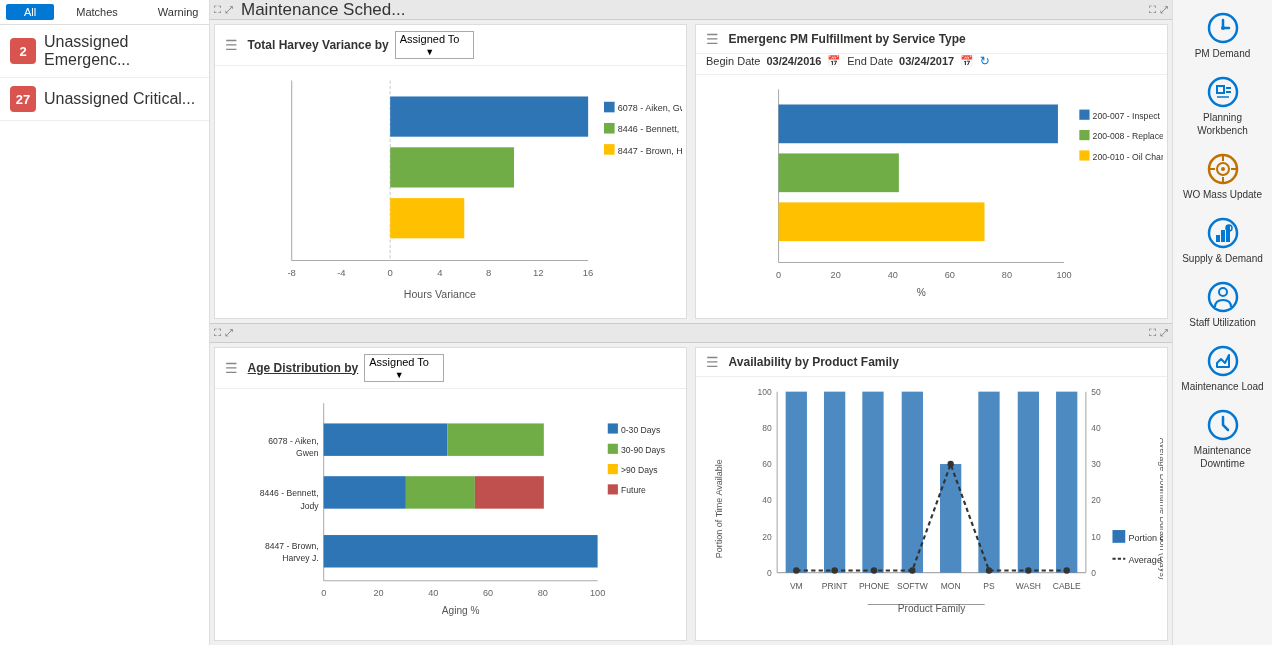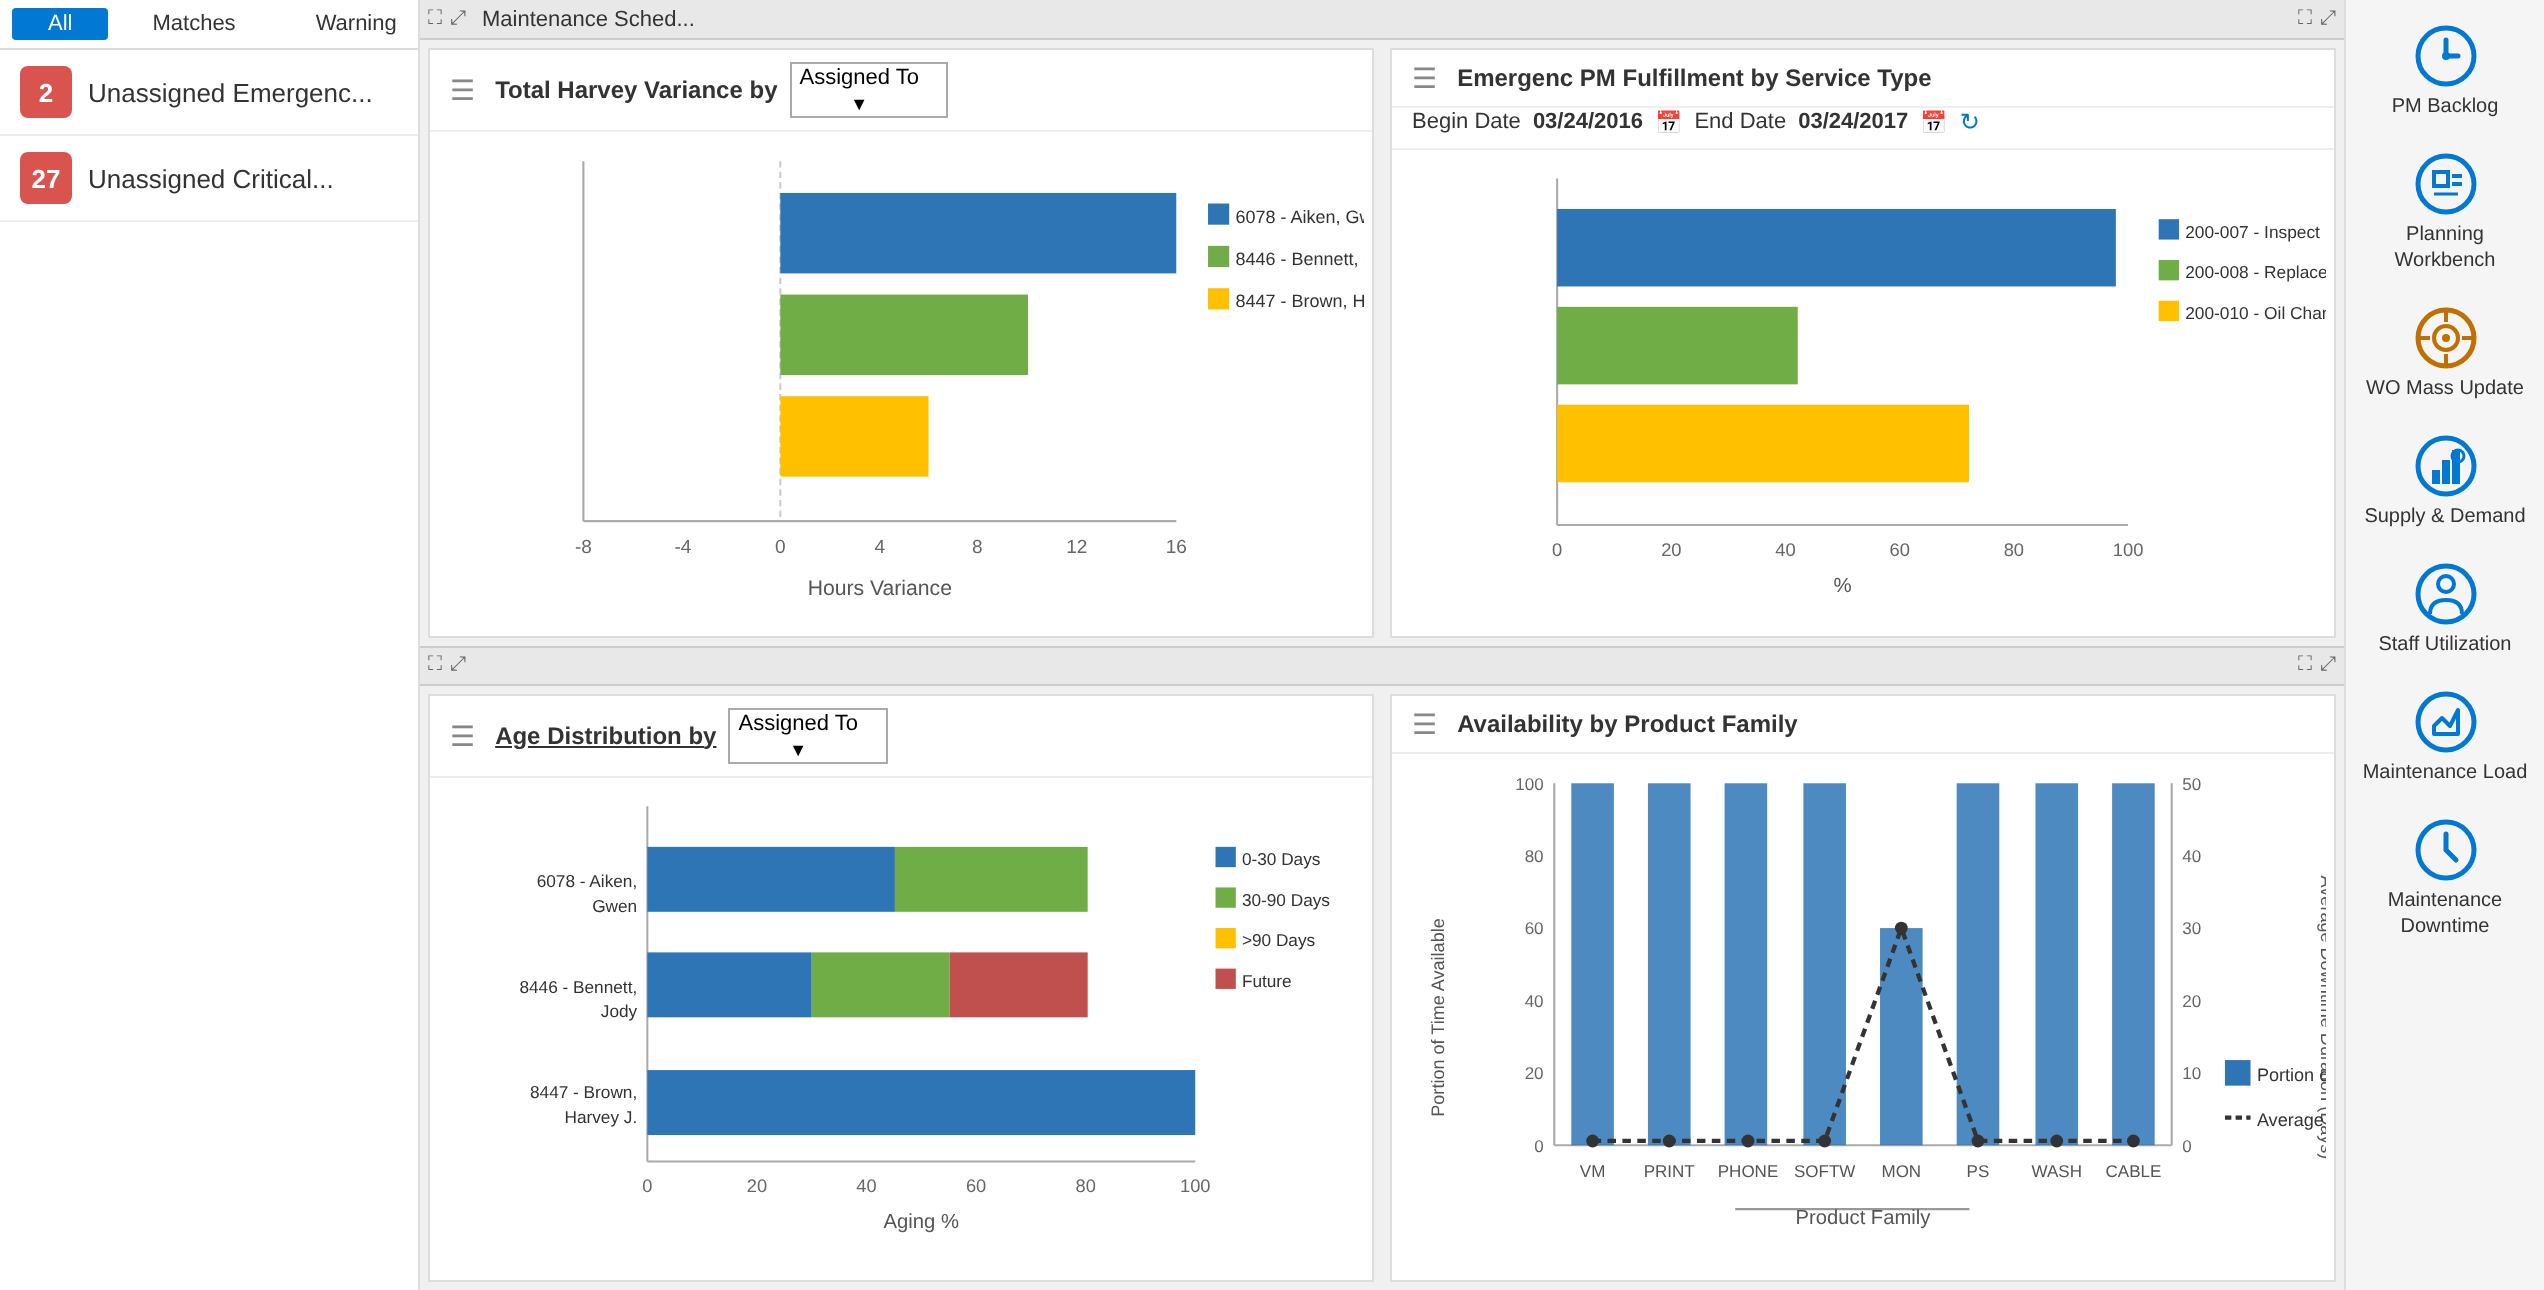--- a/index.html
+++ b/index.html
@@ -7,21 +7,21 @@
 
     
     .left-panel { width: 210px; background: #fff; border-right: 1px solid #ddd; display: flex; flex-direction: column; flex-shrink: 0; }
     .filter-tabs { display: flex; align-items: center; border-bottom: 1px solid #ddd; padding: 4px 6px; gap: 4px; }
     .filter-tab { padding: 2px 18px; cursor: pointer; font-size: 11px; border-radius: 2px; }
     .filter-tab.active { background: #0078d4; color: #fff; }
     .filter-tab:not(.active) { color: #333; }
     .filter-icon { margin-left: auto; cursor: pointer; font-size: 13px; }
     .alert-item { display: flex; align-items: center; padding: 8px 10px; border-bottom: 1px solid #eee; cursor: pointer; }
     .alert-badge { width: 26px; height: 26px; border-radius: 4px; background: #d9534f; color: #fff; font-weight: bold; font-size: 13px; display: flex; align-items: center; justify-content: center; flex-shrink: 0; margin-right: 8px; }
-    .alert-label { font-size: 13px; color: #333; }
+    .alert-label { font-size: 16px; color: #333; }
 
     
     .main-area { flex: 1; display: flex; flex-direction: column; overflow: hidden; }
 
     
     .top-bar { height: 20px; display: flex; align-items: center; justify-content: flex-end; background: #e8e8e8; border-bottom: 1px solid #ccc; padding: 0 4px; gap: 4px; }
 
     
     .charts-area { flex: 1; display: flex; flex-direction: column; overflow: hidden; }
     .charts-row { flex: 1; display: flex; overflow: hidden; }
@@ -68,21 +68,21 @@
     <div class="alert-badge">27</div>
     <div class="alert-label">Unassigned Critical...</div>
   </div>
 </div>
 
 <div class="main-area">
 
   <div class="top-bar">
     <span style="font-size:10px;color:#666;">⛶</span>
     <span style="font-size:10px;color:#666;">⤢</span>
-    <span style="font-size:11px;color:#333;margin-right:auto;margin-left:4px;">Maintenance Sched...</span>
+    <span style="font-size:17px;color:#333;margin-right:auto;margin-left:4px;">Maintenance Sched...</span>
     <span style="font-size:10px;color:#666;">⛶</span>
     <span style="font-size:10px;color:#666;">⤢</span>
   </div>
 
   <div class="charts-area">
 
     <div class="charts-row">
 
       <div class="chart-panel">
         <div class="chart-header">
@@ -315,21 +315,21 @@
 </div>
 
 <div class="right-sidebar">
 
   <div class="sidebar-item">
     <svg class="sidebar-icon" viewBox="0 0 32 32">
       <circle cx="16" cy="16" r="14" fill="none" stroke="#0078d4" stroke-width="2.5"></circle>
       <path d="M16 8 L16 16 L22 16" fill="none" stroke="#0078d4" stroke-width="2.5" stroke-linecap="round"></path>
       <circle cx="16" cy="16" r="2" fill="#0078d4"></circle>
     </svg>
-    <span class="sidebar-label">PM Backlog</span>
+    <span class="sidebar-label">PM Demand</span>
   </div>
 
   <div class="sidebar-item">
     <svg class="sidebar-icon" viewBox="0 0 32 32">
       <circle cx="16" cy="16" r="14" fill="none" stroke="#0078d4" stroke-width="2.5"></circle>
       <rect x="10" y="10" width="7" height="7" fill="none" stroke="#0078d4" stroke-width="2"></rect>
       <line x1="19" y1="12" x2="24" y2="12" stroke="#0078d4" stroke-width="2"></line>
       <line x1="19" y1="16" x2="24" y2="16" stroke="#0078d4" stroke-width="2"></line>
       <line x1="10" y1="21" x2="22" y2="21" stroke="#0078d4" stroke-width="1.5"></line>
     </svg>

